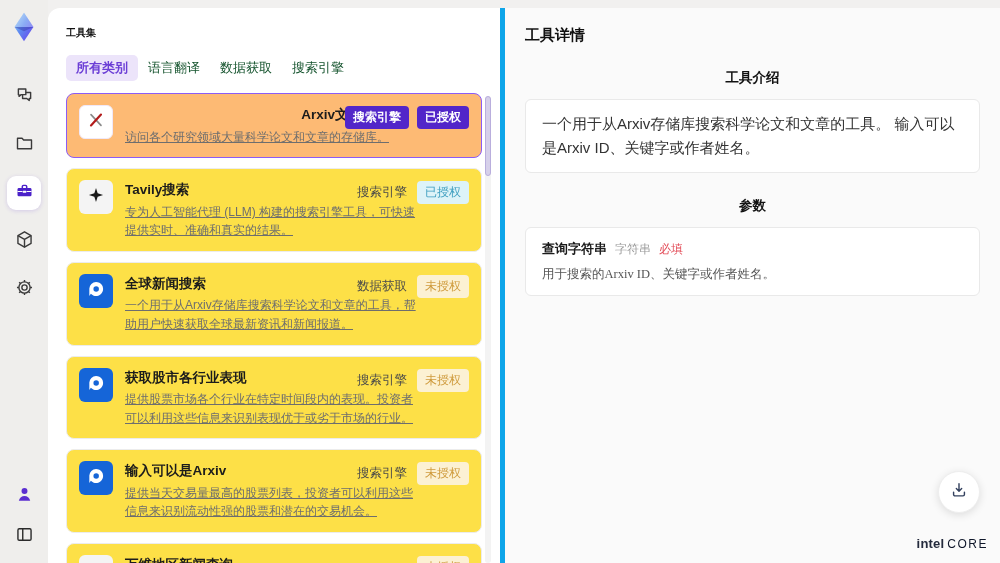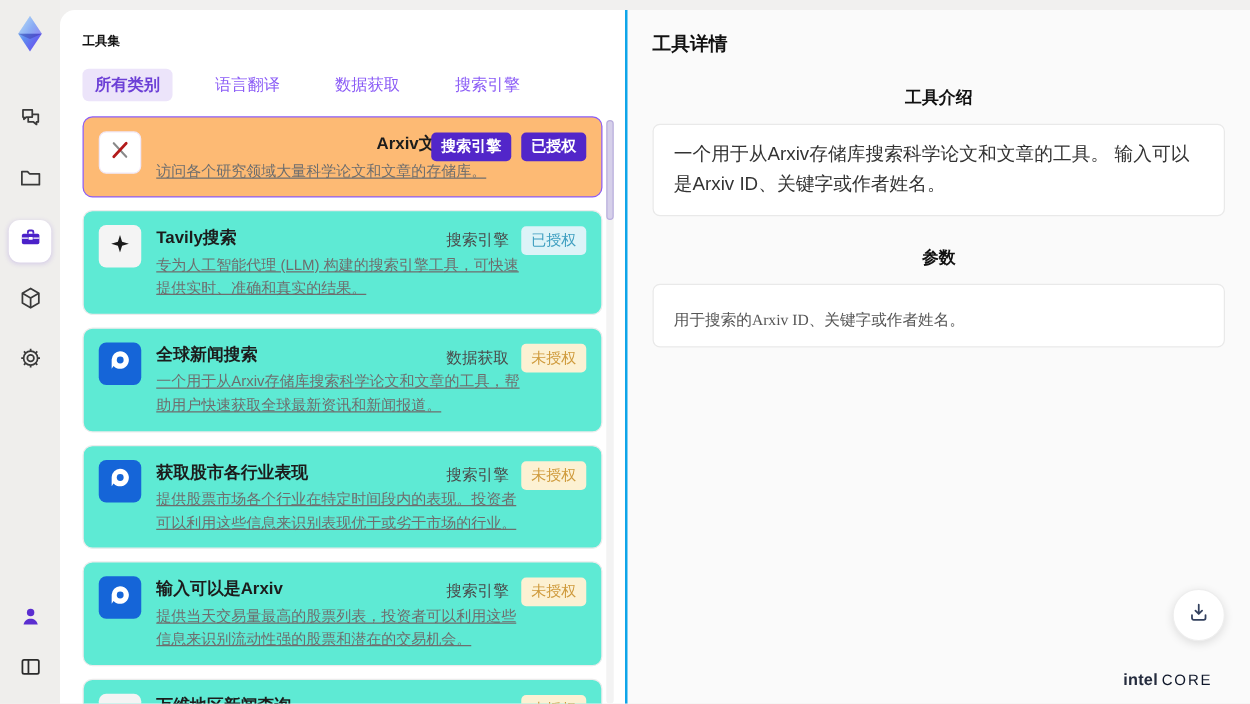--- a/index.html
+++ b/index.html
@@ -16,26 +16,26 @@
   .nav-item.active { background:#ffffff; box-shadow:0 1px 4px rgba(90,46,208,.18); }
   .sidebar-bottom { margin-top:auto; display:flex; flex-direction:column; gap:10px; align-items:center; padding-bottom:12px; }
   .sidebar-bottom .nav-item { width:30px; height:30px; }
 
   
   .main { flex:1; display:flex; margin-top:8px; height:555px; }
   .list-panel { width:452px; background:#ffffff; border-top-left-radius:12px; position:relative; flex-shrink:0; overflow:hidden; }
   .list-inner { padding:18px 18px 0 18px; }
   .panel-title { font-size:10px; font-weight:bold; color:#111; }
 
-  .tabs { display:flex; gap:24px; margin-top:15px; }
-  .tab { font-size:13px; color:#8b5cf6; padding:4px 10px; border-radius:5px; cursor:pointer; white-space:nowrap; }
+  .tabs { display:flex; gap:0; margin-top:15px; }
+  .tab { font-size:13px; color:#14532d; padding:4px 10px; border-radius:5px; cursor:pointer; white-space:nowrap; }
   .tab.active { background:#ece4fa; color:#6c3fd6; font-weight:bold; }
 
   .tool-list { margin-top:12px; display:flex; flex-direction:column; gap:10px; }
-  .tool-card { position:relative; display:flex; gap:12px; padding:11px 12px; border:1px solid #ececec; border-radius:8px; background:#5eead4; cursor:pointer; }
+  .tool-card { position:relative; display:flex; gap:12px; padding:11px 12px; border:1px solid #ececec; border-radius:8px; background:#fde047; cursor:pointer; }
   .tool-card.selected { background:#fdba74; border-color:#8b5cf6;text-align:right; }
   .tool-icon { width:34px; height:34px; border-radius:6px; flex-shrink:0; display:flex; align-items:center; justify-content:center; }
   .tool-icon.icon-arxiv { background:#ffffff; border:1px solid #f0e8f8; }
   .tool-icon.icon-tavily { background:#f4f4f4; font-size:17px; color:#1a1a1a; }
   .tool-icon.icon-juhe { background:#1565d8; }
   .tool-icon.icon-news { background:#f4f4f4; }
   .tool-icon svg { width:20px; height:20px; }
   .tool-name { font-size:13.5px; font-weight:bold; color:#1c1c1c; line-height:1.3; padding-top:1px; }
   .tool-desc { font-size:12px; color:#6e6e6e; line-height:1.55; margin-top:4px; max-width:292px;text-decoration:underline; }
   .tool-meta { position:absolute; top:12px; right:12px; display:flex; align-items:center; gap:10px; }
@@ -44,34 +44,34 @@
   .tool-card.auth .tool-status { background:#ddf3f8; color:#3f9fc0; }
   .tool-card.unauth .tool-status { background:#fcf1d3; color:#cf9b3d; }
   .tool-card.selected .tool-category,
   .tool-card.selected .tool-status { background:#5226c9; color:#ffffff; font-size:12px; padding:3px 8px; border-radius:4px; font-weight:bold; }
   .tool-card.selected .tool-meta { gap:8px; }
 
   .scrollbar-track { position:absolute; top:88px; right:9px; bottom:0; width:6px; background:#f3f3f3; border-radius:3px; }
   .scrollbar-thumb { width:6px; height:80px; background:#d6d0ea; border:1px solid #b9aedd; border-radius:3px; }
 
   
-  .detail-panel { flex:1; background:#fafafa; border-left:2px solid #0ea5e9; position:relative; padding:18px 20px; }
+  .detail-panel { flex:1; background:#fafafa; border-left:5px solid #0ea5e9; position:relative; padding:18px 20px; }
   .detail-title { font-size:15px; font-weight:bold; color:#111; }
   .section-heading { font-size:13.5px; font-weight:bold; color:#111; margin-top:24px;text-align:center; }
   .detail-box { margin-top:12px; background:#ffffff; border:1px solid #e9e9e9; border-radius:6px; padding:12px 16px; }
   .intro-text { font-size:15px; color:#333; line-height:1.6; }
   .param-row { display:flex; align-items:baseline; gap:8px; }
   .param-name { font-size:13px; font-weight:bold; color:#1c1c1c; }
   .param-type { font-size:12px; color:#9a9a9a; }
   .param-required { font-size:12px; color:#e34d59; }
   .param-desc { font-size:12.5px; color:#555; margin-top:8px;font-family:Liberation Serif, serif; }
 
   .fab { position:absolute; right:20px; bottom:50px; width:42px; height:42px; border-radius:50%; background:#fff; border:1px solid #eee; box-shadow:0 2px 8px rgba(0,0,0,.12); display:flex; align-items:center; justify-content:center; cursor:pointer; }
   .fab svg { width:20px; height:20px; }
-  .brand { position:absolute; right:30px; bottom:12px; color:#242b3d; font-size:13px; display:flex; align-items:baseline; gap:3px; }
+  .brand { position:absolute; right:12px; bottom:12px; color:#242b3d; font-size:13px; display:flex; align-items:baseline; gap:3px; }
   .brand .b1 { font-weight:bold; letter-spacing:.2px; }
   .brand .b2 { font-weight:normal; letter-spacing:1.5px; font-size:12px; color:#0f172a; }
 </style>
 </head>
 <body>
 
 <div class="app">
 
   <div class="sidebar">
     <div class="logo">
@@ -298,20 +298,25 @@
     <div class="detail-panel">
       <div class="detail-title">工具详情</div>
 
       <div class="section-heading">工具介绍</div>
       <div class="detail-box">
         <div class="intro-text">一个用于从Arxiv存储库搜索科学论文和文章的工具。 输入可以是Arxiv ID、关键字或作者姓名。</div>
       </div>
 
       <div class="section-heading">参数</div>
       <div class="detail-box">
+        <div class="param-row">
+          <span class="param-name">查询字符串</span>
+          <span class="param-type">字符串</span>
+          <span class="param-required">必填</span>
+        </div>
         <div class="param-desc">用于搜索的Arxiv ID、关键字或作者姓名。</div>
       </div>
 
       <div class="fab">
         <span>
           <svg viewBox="0 0 24 24" fill="none" stroke="#33415e" stroke-width="1.7" stroke-linecap="round" stroke-linejoin="round" width="20" height="20">
             <path d="M12 4.5v8.5M8.8 10.2 12 13.4l3.2-3.2"></path>
             <path d="M5.5 14.5v2.8a1.7 1.7 0 0 0 1.7 1.7h9.6a1.7 1.7 0 0 0 1.7-1.7v-2.8"></path>
           </svg>
         </span>

